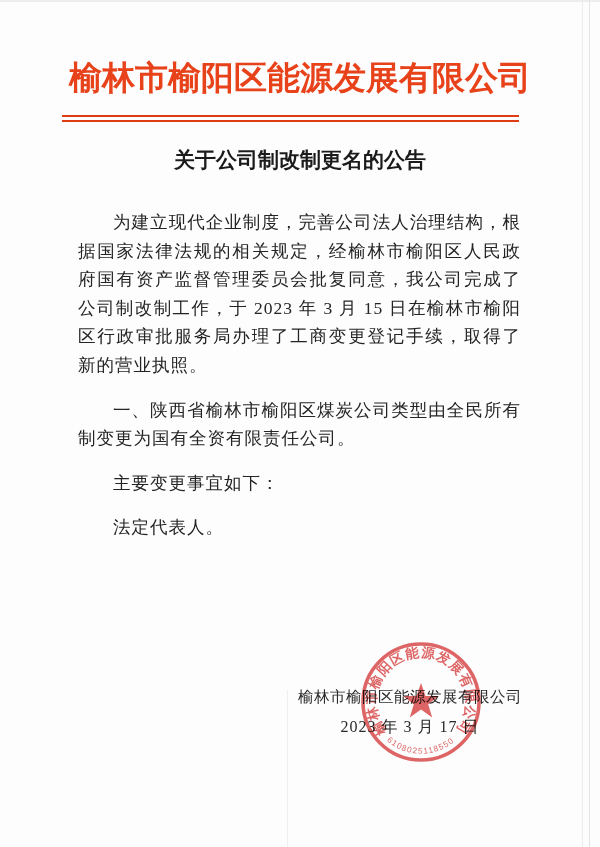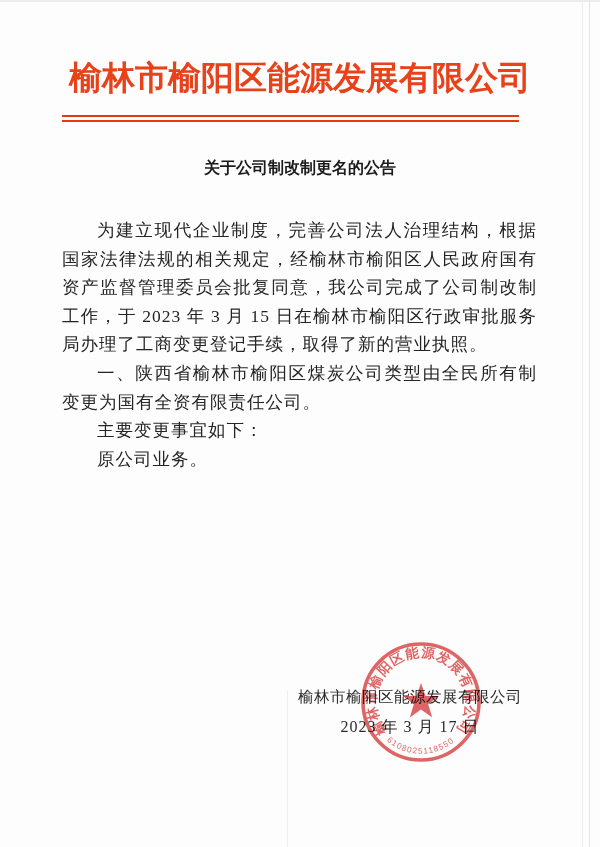--- a/index.html
+++ b/index.html
@@ -29,34 +29,34 @@
     color:#e8421a;
   }
   .red-rule{
     width:457px;
     margin:15px auto 0 62px;
     height:3px;
     border-top:2px solid #e03c14;
     border-bottom:2px solid #e03c14;
   }
   .doc-title{
-    margin-top:31px;
+    margin-top:23px;
     text-align:center;
     font-family:"Liberation Sans","DejaVu Sans",sans-serif;
     font-weight:600;
-    font-size:16px;
+    font-size:21px;
     line-height:30px;
     color:#1b1b1b;
   }
   .body-text{
     margin-top:33px;
     padding:0 63px 0 62px;
   }
   .body-text p{
-    margin:0;
+    margin:16px;
     font-size:17.5px;
     line-height:28.6px;
     letter-spacing:1px;
     text-align:justify;
     text-indent:2em;
     color:#242424;
   }
   .signature{
     position:absolute;
     top:686px;
@@ -99,21 +99,21 @@
   <div class="letterhead">榆林市榆阳区能源发展有限公司</div>
 
   <div class="red-rule"></div>
 
   <div class="doc-title">关于公司制改制更名的公告</div>
 
   <div class="body-text">
       <p>为建立现代企业制度，完善公司法人治理结构，根据国家法律法规的相关规定，经榆林市榆阳区人民政府国有资产监督管理委员会批复同意，我公司完成了公司制改制工作，于 2023 年 3 月 15 日在榆林市榆阳区行政审批服务局办理了工商变更登记手续，取得了新的营业执照。</p>
       <p>一、陕西省榆林市榆阳区煤炭公司类型由全民所有制变更为国有全资有限责任公司。</p>
       <p>主要变更事宜如下：</p>
-      <p>原公司业务。</p>
+      <p>法定代表人。</p>
     </div>
 
   <div class="signature">
     <div class="sig-company">榆林市榆阳区能源发展有限公司</div>
     <div class="sig-date">2023 年 3 月 17 日</div>
   </div>
 
   <svg class="seal" viewBox="0 0 126 126">
     <defs>
       <path id="ringPath" d="M 29 92.5 A 45 45 0 1 1 97 92.5" fill="none"></path>

